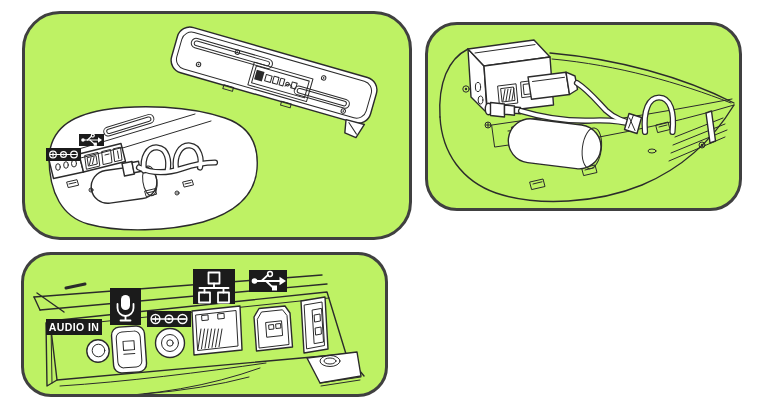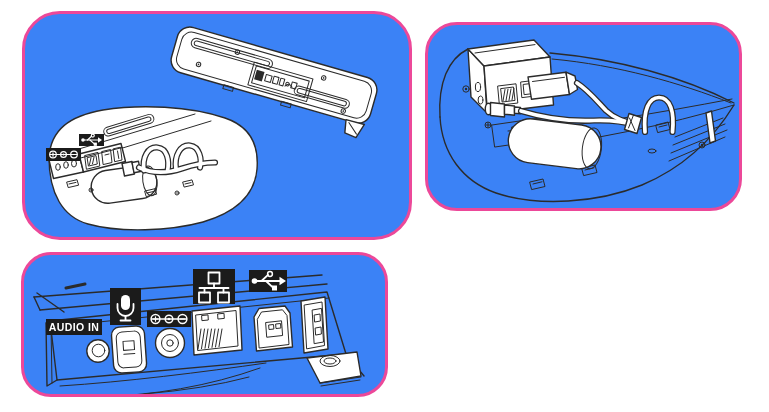--- a/index.html
+++ b/index.html
@@ -1,18 +1,18 @@
 <!DOCTYPE html>
 <html><head>
 <meta charset="utf-8">
 <style>
   html,body{margin:0;padding:0;background:#fff;}
   #stage{position:relative;width:769px;height:412px;background:#fff;overflow:hidden;
          font-family:"Liberation Sans",sans-serif;}
-  .panel{position:absolute;border:3px solid #ec4899;background:#3b82f6;box-sizing:border-box;text-decoration:underline;}
+  .panel{position:absolute;border:3px solid #404040;background:#bef264;box-sizing:border-box;text-decoration:underline;}
   #panel-overview{left:22px;top:11px;width:390px;height:229px;border-radius:38px;}
   #panel-cables{left:425px;top:22px;width:317px;height:189px;border-radius:32px;}
   #panel-ports{left:21px;top:252px;width:367px;height:145px;border-radius:30px;}
   svg{display:block;}
   .ink{fill:none;stroke:#2b2b2b;stroke-width:1.4;stroke-linecap:round;stroke-linejoin:round;}
   .thin{fill:none;stroke:#2b2b2b;stroke-width:1;stroke-linecap:round;stroke-linejoin:round;}
   .fillw{fill:#fff;stroke:#2b2b2b;stroke-width:1.4;stroke-linejoin:round;stroke-linecap:round;}
   .dark{fill:#2b2b2b;stroke:none;}
   .badge{fill:#1b1b1b;stroke:none;}
   .wl{stroke:#fff;fill:none;stroke-linecap:round;stroke-linejoin:round;stroke-width:1.8;}

